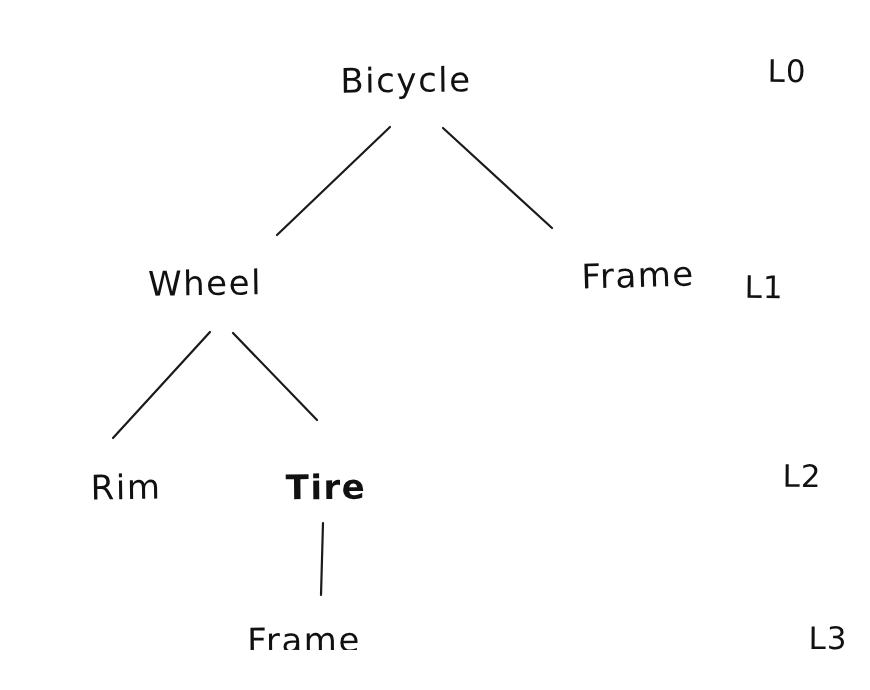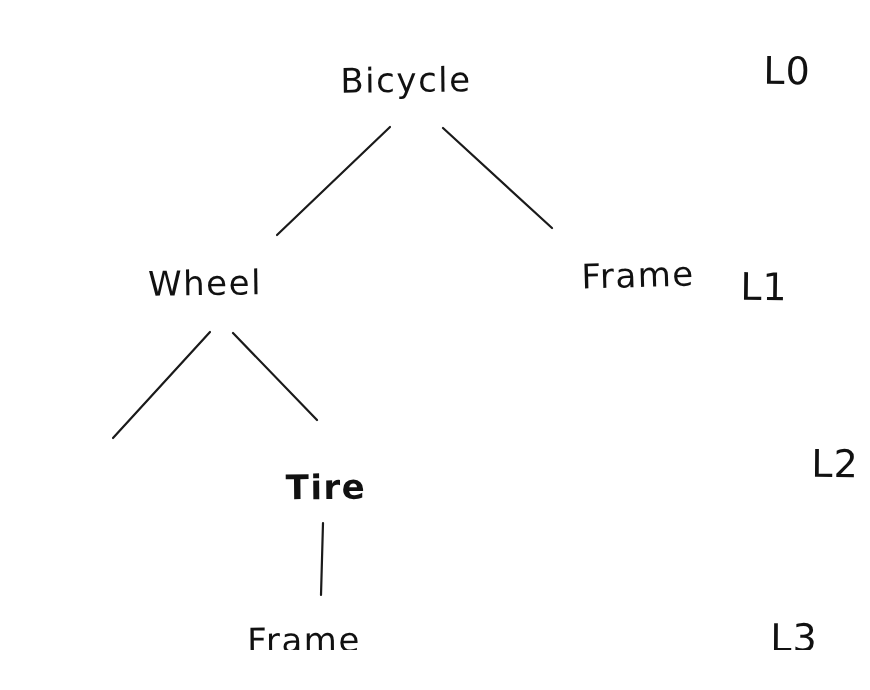--- a/index.html
+++ b/index.html
@@ -30,52 +30,53 @@
   .label {
     position: absolute;
     transform: translate(-50%, -50%);
     white-space: nowrap;
     font-size: 34px;
     letter-spacing: 1.5px;
     color: #111111;
     user-select: none;
   }
   .node { font-weight: 500; }
-  .level { font-size: 38px; letter-spacing: 1px; }
+  .level { font-size: 31px; letter-spacing: 1px; }
 
   
   .pos-bicycle { left: 406px; top: 80px;  transform: translate(-50%,-50%) rotate(-0.6deg); }
   .pos-wheel   { left: 205px; top: 283px; transform: translate(-50%,-50%) rotate(-0.8deg); }
   .pos-frame   { left: 638px; top: 275px; transform: translate(-50%,-50%) rotate(-1.6deg); }
   .pos-rim     { left: 126px; top: 487px; transform: translate(-50%,-50%) rotate(-0.8deg); }
   .pos-tire    { left: 326px; top: 487px; transform: translate(-50%,-50%) rotate(-0.5deg); font-weight: bold; }
   .pos-tube    { left: 304px; top: 640px; transform: translate(-50%,-50%) rotate(-0.4deg); }
 
   
   .pos-l0 { left: 787px; top: 71px;  transform: translate(-50%,-50%) rotate(0.5deg); }
   .pos-l1 { left: 764px; top: 287px; transform: translate(-50%,-50%) rotate(0.6deg); }
-  .pos-l2 { left: 802px; top: 464px; transform: translate(-50%,-50%) rotate(0.4deg); margin-left: 33px; }
-  .pos-l3 { left: 794px; top: 638px; transform: translate(-50%,-50%) rotate(0.3deg); }
+  .pos-l2 { left: 802px; top: 476px; transform: translate(-50%,-50%) rotate(0.4deg); }
+  .pos-l3 { left: 828px; top: 638px; transform: translate(-50%,-50%) rotate(0.3deg); }
 </style>
 </head>
 <body>
 
 <div class="canvas">
 
   <svg class="edges" viewBox="0 0 870 690" aria-hidden="true">
     <line x1="390" y1="127" x2="277" y2="235"></line>
     <line x1="443" y1="128" x2="552" y2="228"></line>
     <line x1="210" y1="332" x2="113" y2="438"></line>
     <line x1="233" y1="333" x2="317" y2="420"></line>
     <line x1="323" y1="523" x2="321" y2="595"></line>
   </svg>
 
   <div class="label node pos-bicycle">Bicycle</div>
   <div class="label node pos-wheel">Wheel</div>
   <div class="label node pos-frame">Frame</div>
+  <div class="label node pos-rim">Rim</div>
   <div class="label node pos-tire">Tire</div>
   <div class="label node pos-tube">Frame</div>
 
   <div class="label level pos-l0">L0</div>
   <div class="label level pos-l1">L1</div>
   <div class="label level pos-l2">L2</div>
   <div class="label level pos-l3">L3</div>
 
 </div>
 

